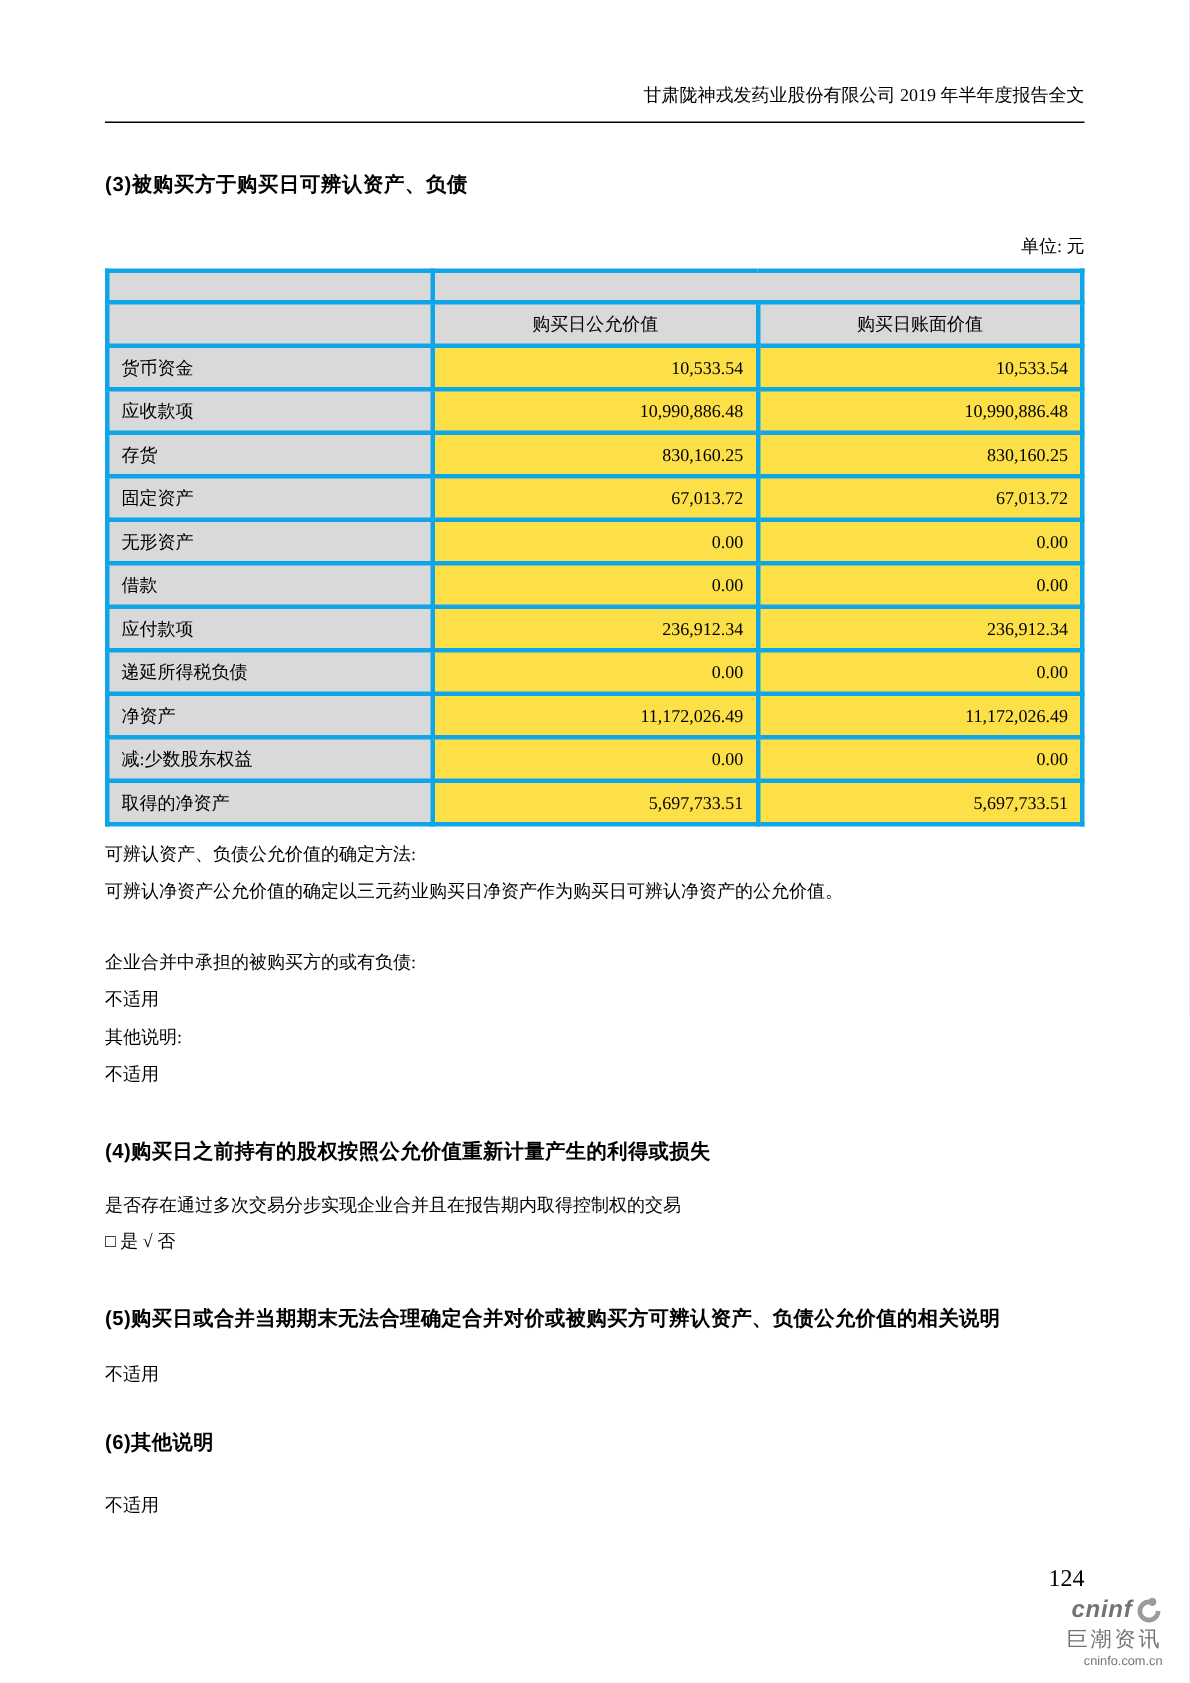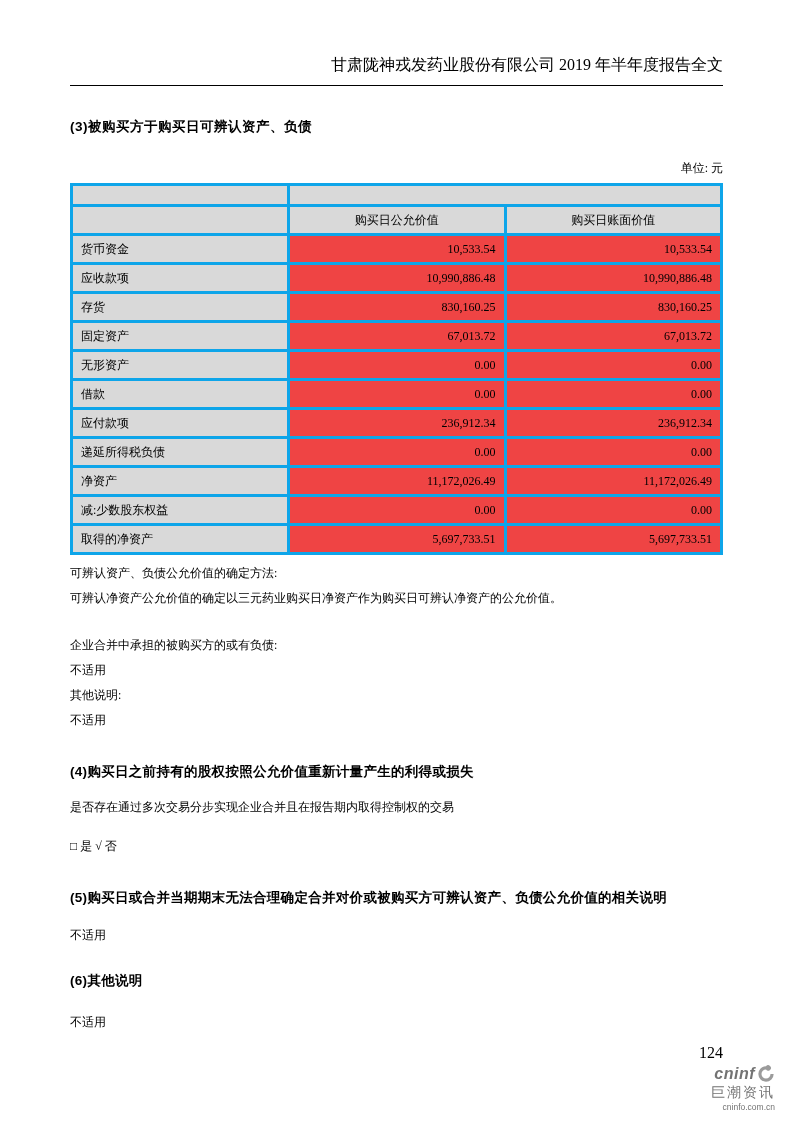--- a/index.html
+++ b/index.html
@@ -12,21 +12,21 @@
     margin: 0 auto;
     font-family: "Liberation Serif", "DejaVu Serif", serif;
     color: #000;
     overflow: hidden;
   }
   .content {
     padding: 55px 70px 0 70px;
   }
   .doc-header {
     text-align: right;
-    font-size: 16px;
+    font-size: 12px;
     padding-bottom: 9px;
     border-bottom: 1px solid #000;
   }
   .sec-heading {
     font-family: "Liberation Sans", "DejaVu Sans", sans-serif;
     font-weight: bold;
     font-size: 13.5px;
     margin-top: 32px;
     letter-spacing: 0.5px;
   }
@@ -44,37 +44,37 @@
   }
   table.fin-table th, table.fin-table td {
     border: 3px solid #0ea5e9;
     padding: 6px 8px;
     line-height: 14px;
     font-weight: normal;
   }
   table.fin-table thead th { background: #d9d9d9; text-align: center; }
   table.fin-table tr.spacer-row th { height: 21px; padding: 2px 8px; }
   td.lbl, th.lbl { background: #d9d9d9; text-align: left; }
-  td.num { text-align: right; background: #ef4444; padding-right: 10px; }
+  td.num { text-align: right; background: #fde047; padding-right: 10px; }
   .body-line {
     font-size: 12px;
     line-height: 17px;
     margin-top: 8px;
   }
   .body-line.first-after-table { margin-top: 10px; }
   .body-line.gap-above { margin-top: 30px; }
   .sec-block-heading {
     font-family: "Liberation Sans", "DejaVu Sans", sans-serif;
     font-weight: bold;
     font-size: 13.5px;
     letter-spacing: 0.3px;
   }
   .s4-heading { margin-top: 34px; }
   .s4-question { margin-top: 18px; }
-  .s4-answer { margin-top: 22px; }
+  .s4-answer { margin-top: 7px; }
   .s5-heading { margin-top: 34px; }
   .s5-value { margin-top: 20px; }
   .s6-heading { margin-top: 28px; }
   .s6-value { margin-top: 24px; }
   .page-number {
     position: absolute;
     right: 70px;
     bottom: 60px;
     font-size: 16px;
   }

